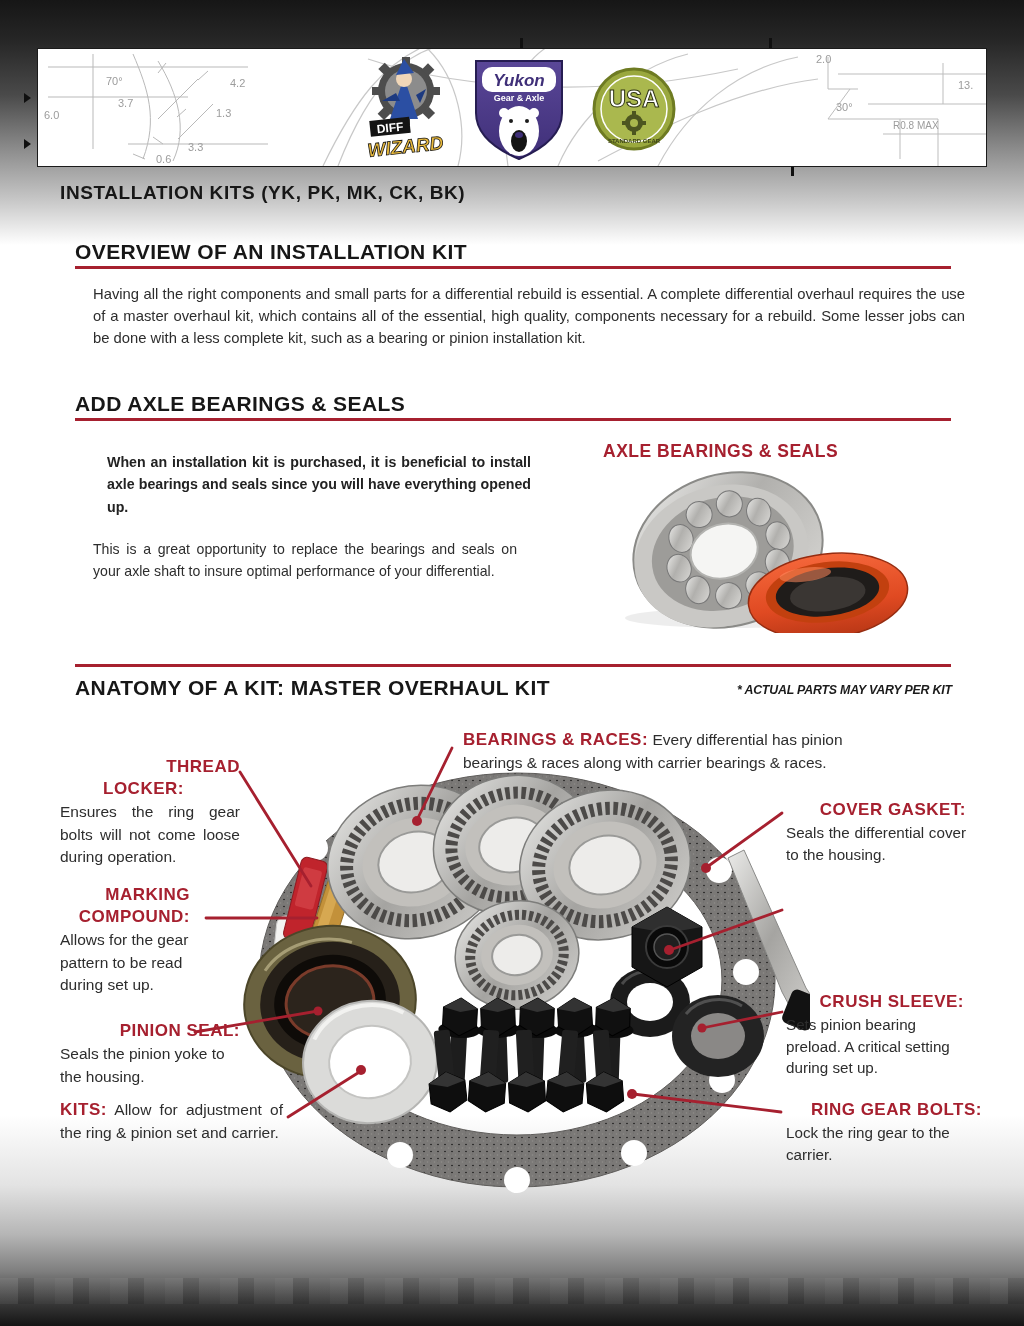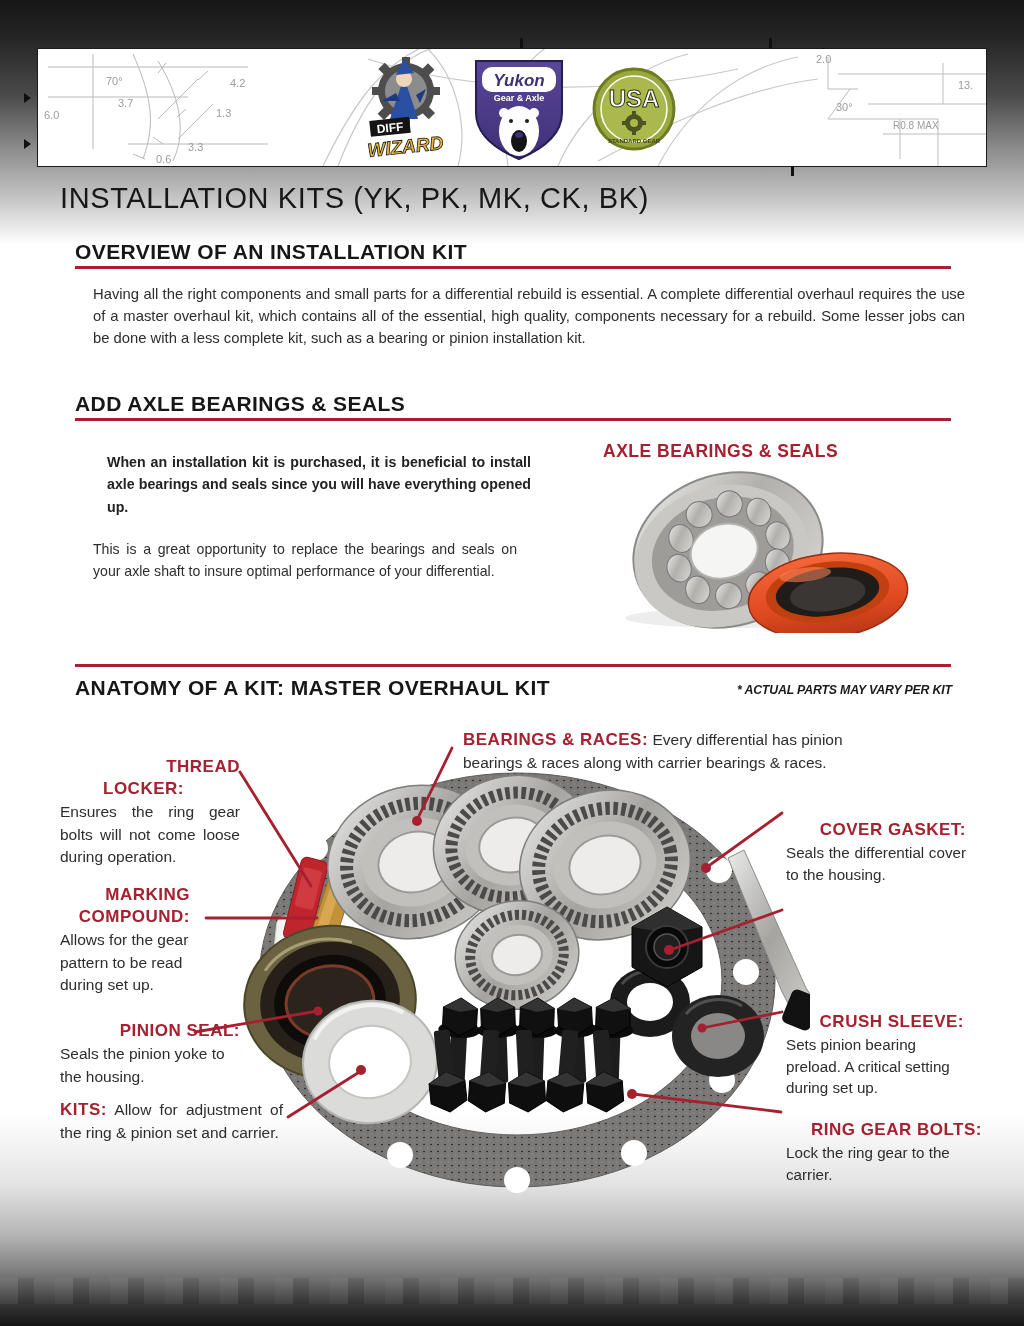--- a/index.html
+++ b/index.html
@@ -22,21 +22,21 @@
   
   .banner{
     position:absolute;left:37px;top:48px;width:950px;height:119px;
     background:#ffffff;border:1px solid #1b1b1b;box-sizing:border-box;
   }
   .reg-left{position:absolute;left:24px;width:0;height:0;border-top:5px solid transparent;border-bottom:5px solid transparent;border-left:7px solid #101010;}
   .tick-top{position:absolute;top:38px;width:3px;height:10px;background:#101010;}
   .tick-bot{position:absolute;top:167px;width:3px;height:9px;background:#101010;}
   
   .page-title{
-    position:absolute;left:60px;top:182px;font-size:29px;font-weight:normal;color:var(--ink);
+    position:absolute;left:60px;top:182px;font-size:19px;font-weight:bold;color:var(--ink);
     letter-spacing:.6px;white-space:nowrap;
   }
   .sec-h{position:absolute;font-size:21px;font-weight:bold;color:var(--ink);letter-spacing:.4px;white-space:nowrap;}
   .rule{position:absolute;left:75px;width:876px;height:3px;background:var(--red);}
   .para{position:absolute;color:var(--body);text-align:justify;}
   .p-overview{left:93px;top:283px;width:872px;font-size:14.8px;line-height:22px;}
   .p-bold{left:107px;top:451px;width:424px;font-size:14.2px;line-height:22.3px;font-weight:bold;color:#222;}
   .p-axle{left:93px;top:538px;width:424px;font-size:14.1px;line-height:22.3px;}
   .axle-caption{
     position:absolute;left:603px;top:441px;font-size:17.5px;font-weight:bold;color:var(--red);
@@ -45,21 +45,21 @@
   .anat-note{
     position:absolute;left:737px;top:682px;font-size:13px;font-weight:bold;font-style:italic;
     color:#1b1b1b;letter-spacing:-.2px;transform:scaleX(.95);transform-origin:left top;white-space:nowrap;
   }
   
   .callout{position:absolute;color:var(--body);font-size:15.5px;line-height:22.5px;}
   .callout .ct{color:var(--red);font-weight:bold;font-size:17px;letter-spacing:.5px;text-align:right;}
   .callout.block .ct{display:block;margin-bottom:1px;line-height:22px;}
   .just{text-align:justify;}
   .spread{text-align-last:justify;margin-left:43px;}
-  .rcol{font-size:15.2px;line-height:21.5px;margin-top:20px;}
+  .rcol{font-size:15.2px;line-height:21.5px;}
   svg{display:block;}
   .abs{position:absolute;}
   .noevt{pointer-events:none;}
 </style>
 </head>
 <body>
 
 <div class="page">
 
   <div class="reg-left" style="top:93px"></div>

